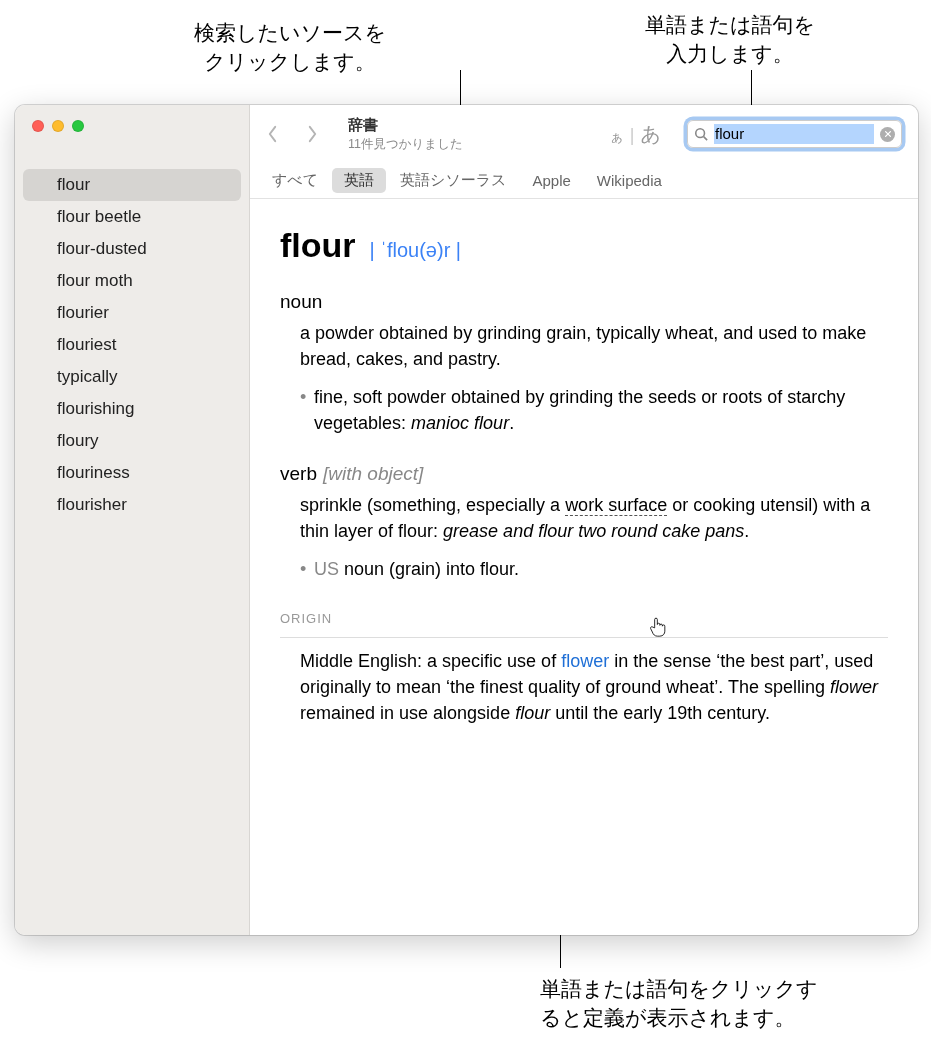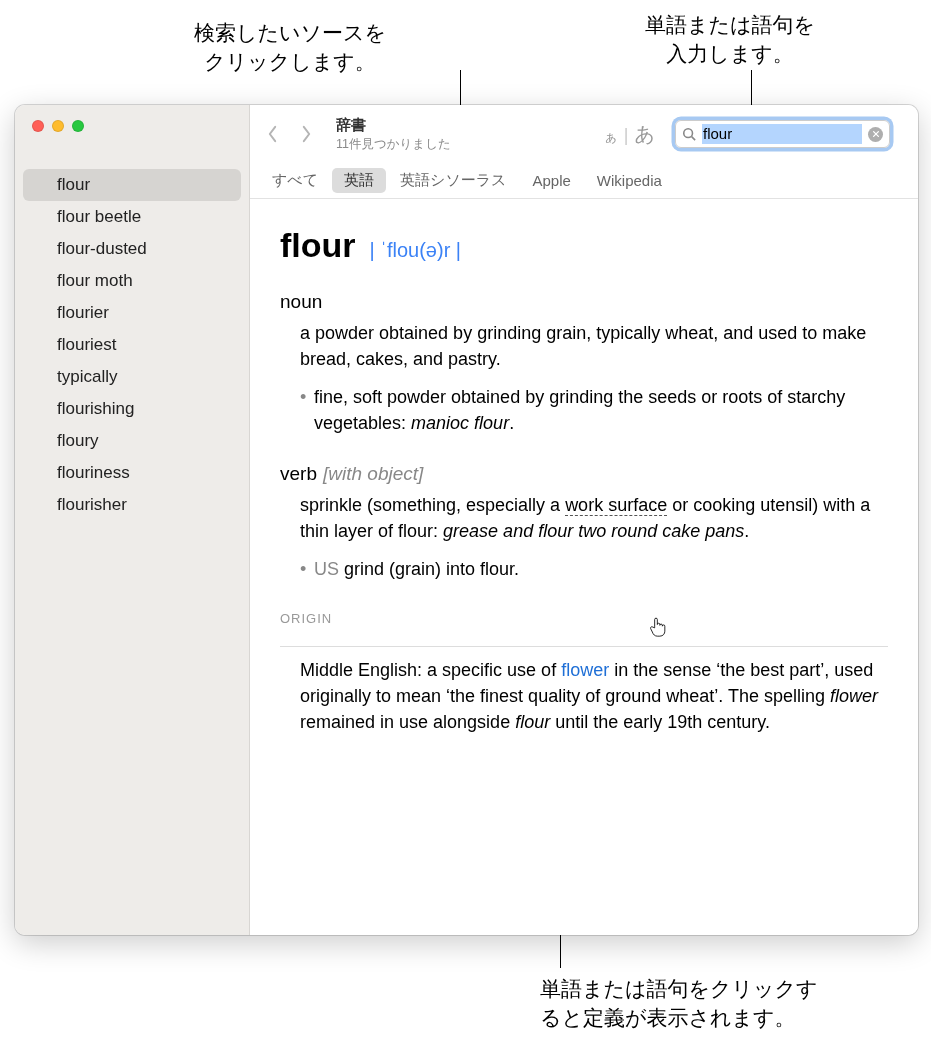--- a/index.html
+++ b/index.html
@@ -67,22 +67,22 @@
   .main {
     flex: 1;
     display: flex;
     flex-direction: column;
     background: #fff;
   }
   .toolbar {
     height: 58px;
     display: flex;
     align-items: center;
-    padding: 0 28px 0 8px;
-    gap: 6px;
+    padding: 0 16px 0 8px;
+    gap: 12px;
   }
   .navbtn {
     width: 28px; height: 28px;
     display: flex; align-items: center; justify-content: center;
     color: #b5b5b5;
     font-size: 20px;
   }
   .title-block { margin-left: 10px; flex: 0 0 auto; padding-right: 20px; }
   .title-block .t1 { font-size: 15px; font-weight: 600; color: #333;}
   .title-block .t2 { font-size: 12.5px; color: #8a8a8a; margin-top:1px;}
@@ -152,21 +152,21 @@
   .pron { font-size: 20px; color: #3b82f6; }
   .pos { font-size: 19px; margin-top: 6px; margin-bottom: 4px;}
   .pos .note { font-style: italic; color: #888; margin-left: 6px; font-weight:normal;}
   .def { margin-left: 20px; margin-bottom: 12px; }
   .sub { margin-left: 20px; position: relative; padding-left: 14px; margin-bottom: 10px;}
   .sub::before { content:"•"; position:absolute; left:0; color:#888;}
   .ital { font-style: italic; }
   .italgrey { color: #888; }
   .origin-hdr {
     font-size: 13px; letter-spacing: 1px; color: #999;
-    border-bottom: 1px solid #ddd; padding-bottom: 17px;
+    border-bottom: 1px solid #ddd; padding-bottom: 8px;
     margin-top: 28px; margin-bottom: 10px;
   }
   .origin-body { margin-left: 20px; }
   .link { color: #1f6fd6; }
   .underline-lookup { border-bottom: 1px dashed #555; }
   .cursor-hand {
     position: absolute; width: 20px; height: 22px;
   }
 </style>
 </head>
@@ -275,21 +275,21 @@
         <span>fine, soft powder obtained by grinding the seeds or roots of starchy vegetables: </span><span class="ital">manioc flour</span><span>.</span>
       </div>
 
       <div class="pos" style="margin-top:24px;">
         <span>verb</span><span class="note">[with object]</span>
       </div>
       <div class="def" style="position:relative;">
         <span>sprinkle (something, especially a </span><span class="underline-lookup">work surface</span><span> or cooking utensil) with a thin layer of flour: </span><span class="ital">grease and flour two round cake pans</span><span>.</span>
       </div>
       <div class="sub">
-        <span class="italgrey">US</span><span> grind (grain) into flour.</span>
+        <span class="italgrey">US</span><span> noun (grain) into flour.</span>
       </div>
 
       <div class="origin-hdr">ORIGIN</div>
       <div class="origin-body">
         <span>Middle English: a specific use of </span><span class="link">flower</span><span> in the sense ‘the best part’, used originally to mean ‘the finest quality of ground wheat’. The spelling </span><span class="ital">flower</span><span> remained in use alongside </span><span class="ital">flour</span><span> until the early 19th century.</span>
       </div>
     </div>
   </div>
 </div>
 

